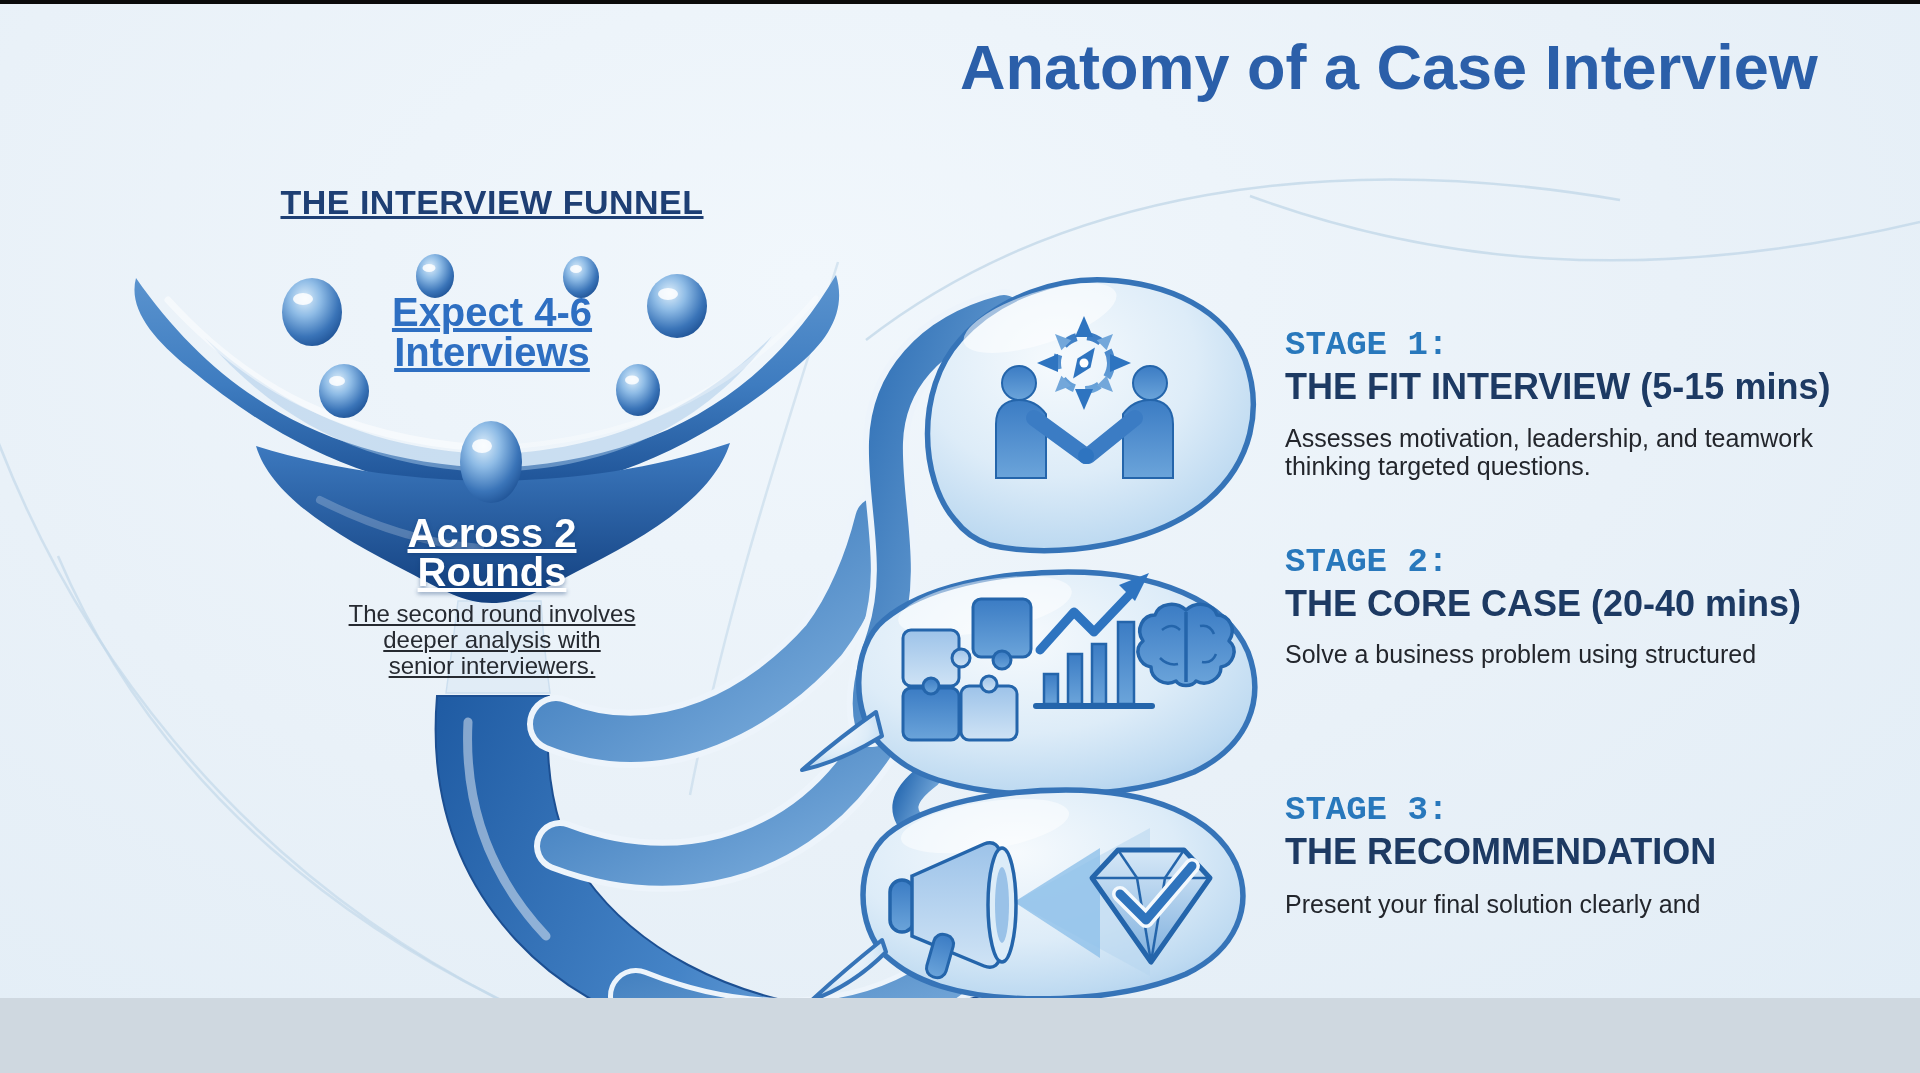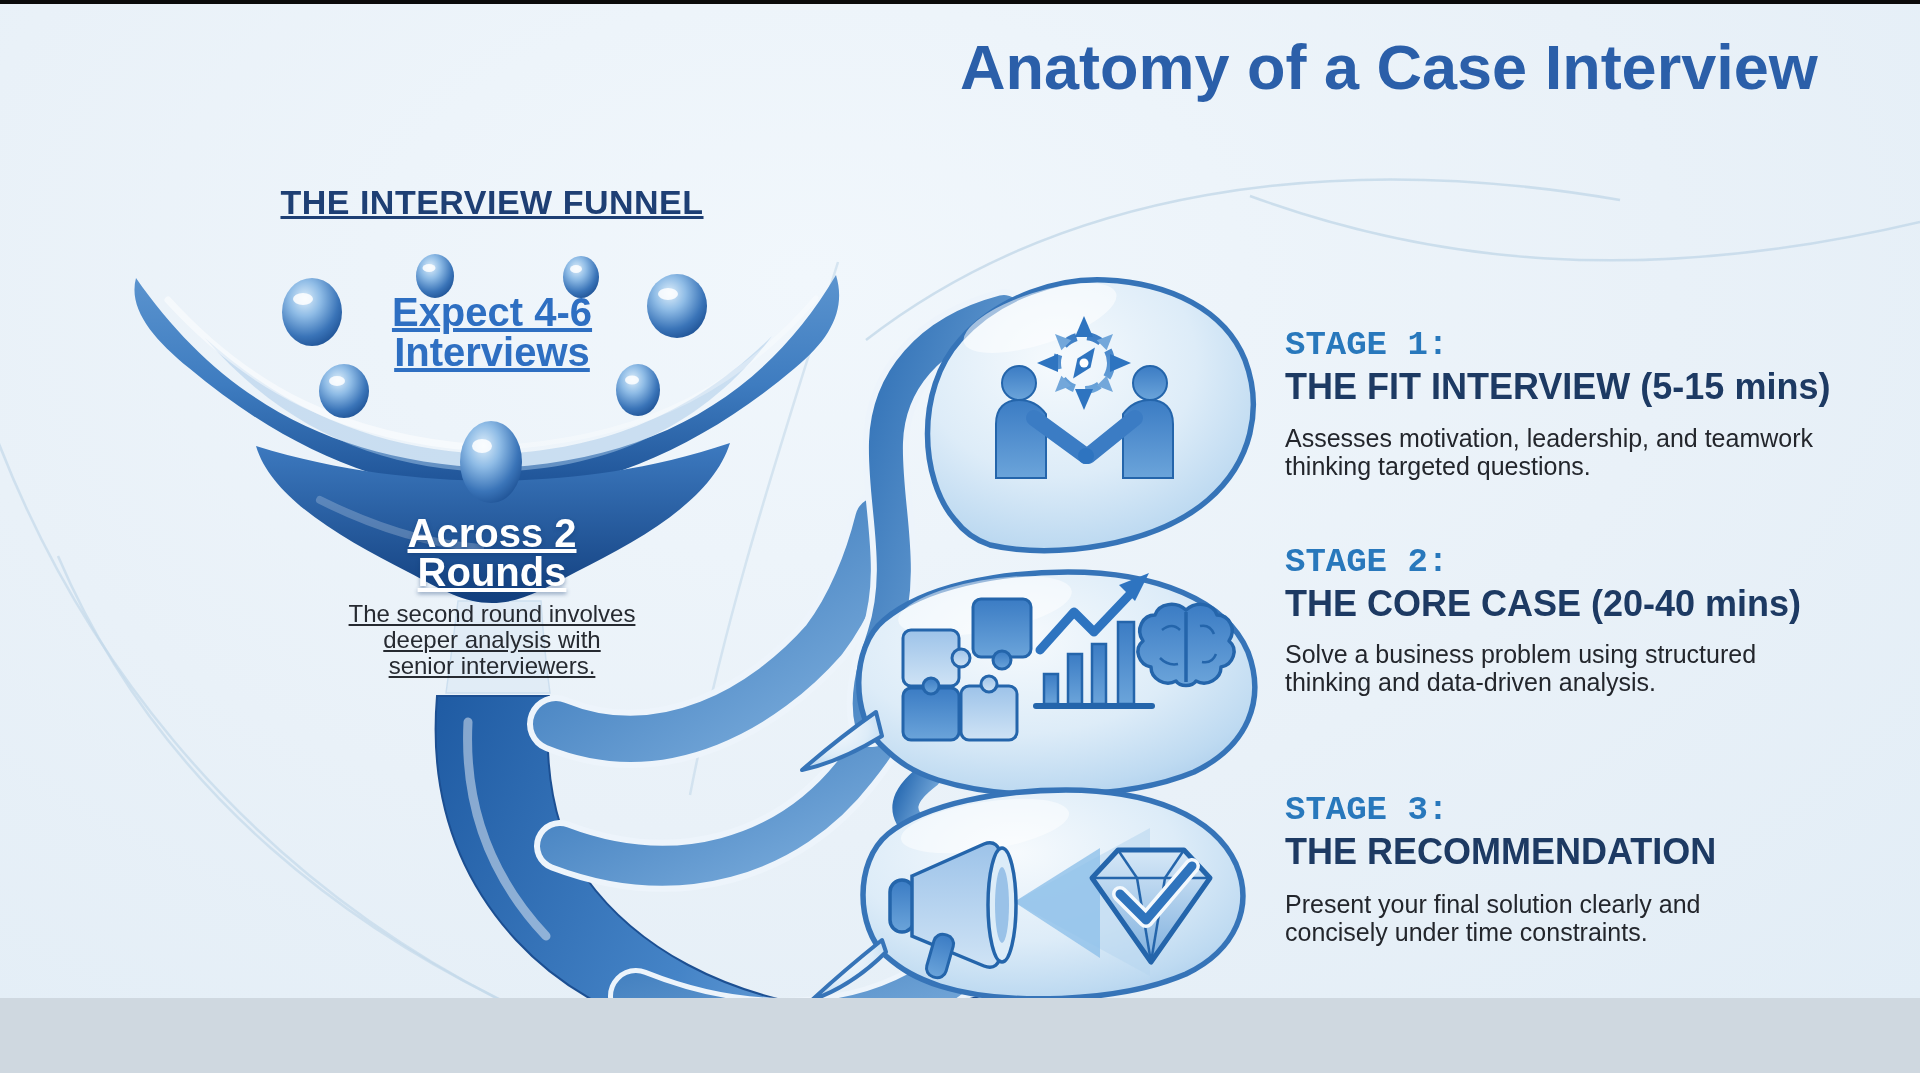--- a/index.html
+++ b/index.html
@@ -303,28 +303,26 @@
   <div class="abs stage stage-title" style="top:366px">THE FIT INTERVIEW (5-15 mins)</div>
   <div class="abs stage stage-body" style="top:424px">
     <div>Assesses motivation, leadership, and teamwork</div>
     <div>thinking targeted questions.</div>
   </div>
 
   <div class="abs stage stage-label" style="top:543px">STAGE 2:</div>
   <div class="abs stage stage-title" style="top:583px">THE CORE CASE (20-40 mins)</div>
   <div class="abs stage stage-body" style="top:640px">
     <div>Solve a business problem using structured</div>
-    <div>thinking and data-driven analysis.</div>
   </div>
 
   <div class="abs stage stage-label" style="top:791px">STAGE 3:</div>
   <div class="abs stage stage-title" style="top:831px">THE RECOMMENDATION</div>
   <div class="abs stage stage-body" style="top:890px">
     <div>Present your final solution clearly and</div>
-    <div>concisely under time constraints.</div>
   </div>
 
   <div class="abs logo-text">
     <span class="logo-bold">CASE</span><span class="logo-light">BASIX</span>
   </div>
 
   <div class="abs edge" style="left:0;top:0;width:1920px;height:4px"></div>
   <div class="abs edge" style="left:14px;top:1070px;width:1726px;height:3px"></div>
 
 </div>

